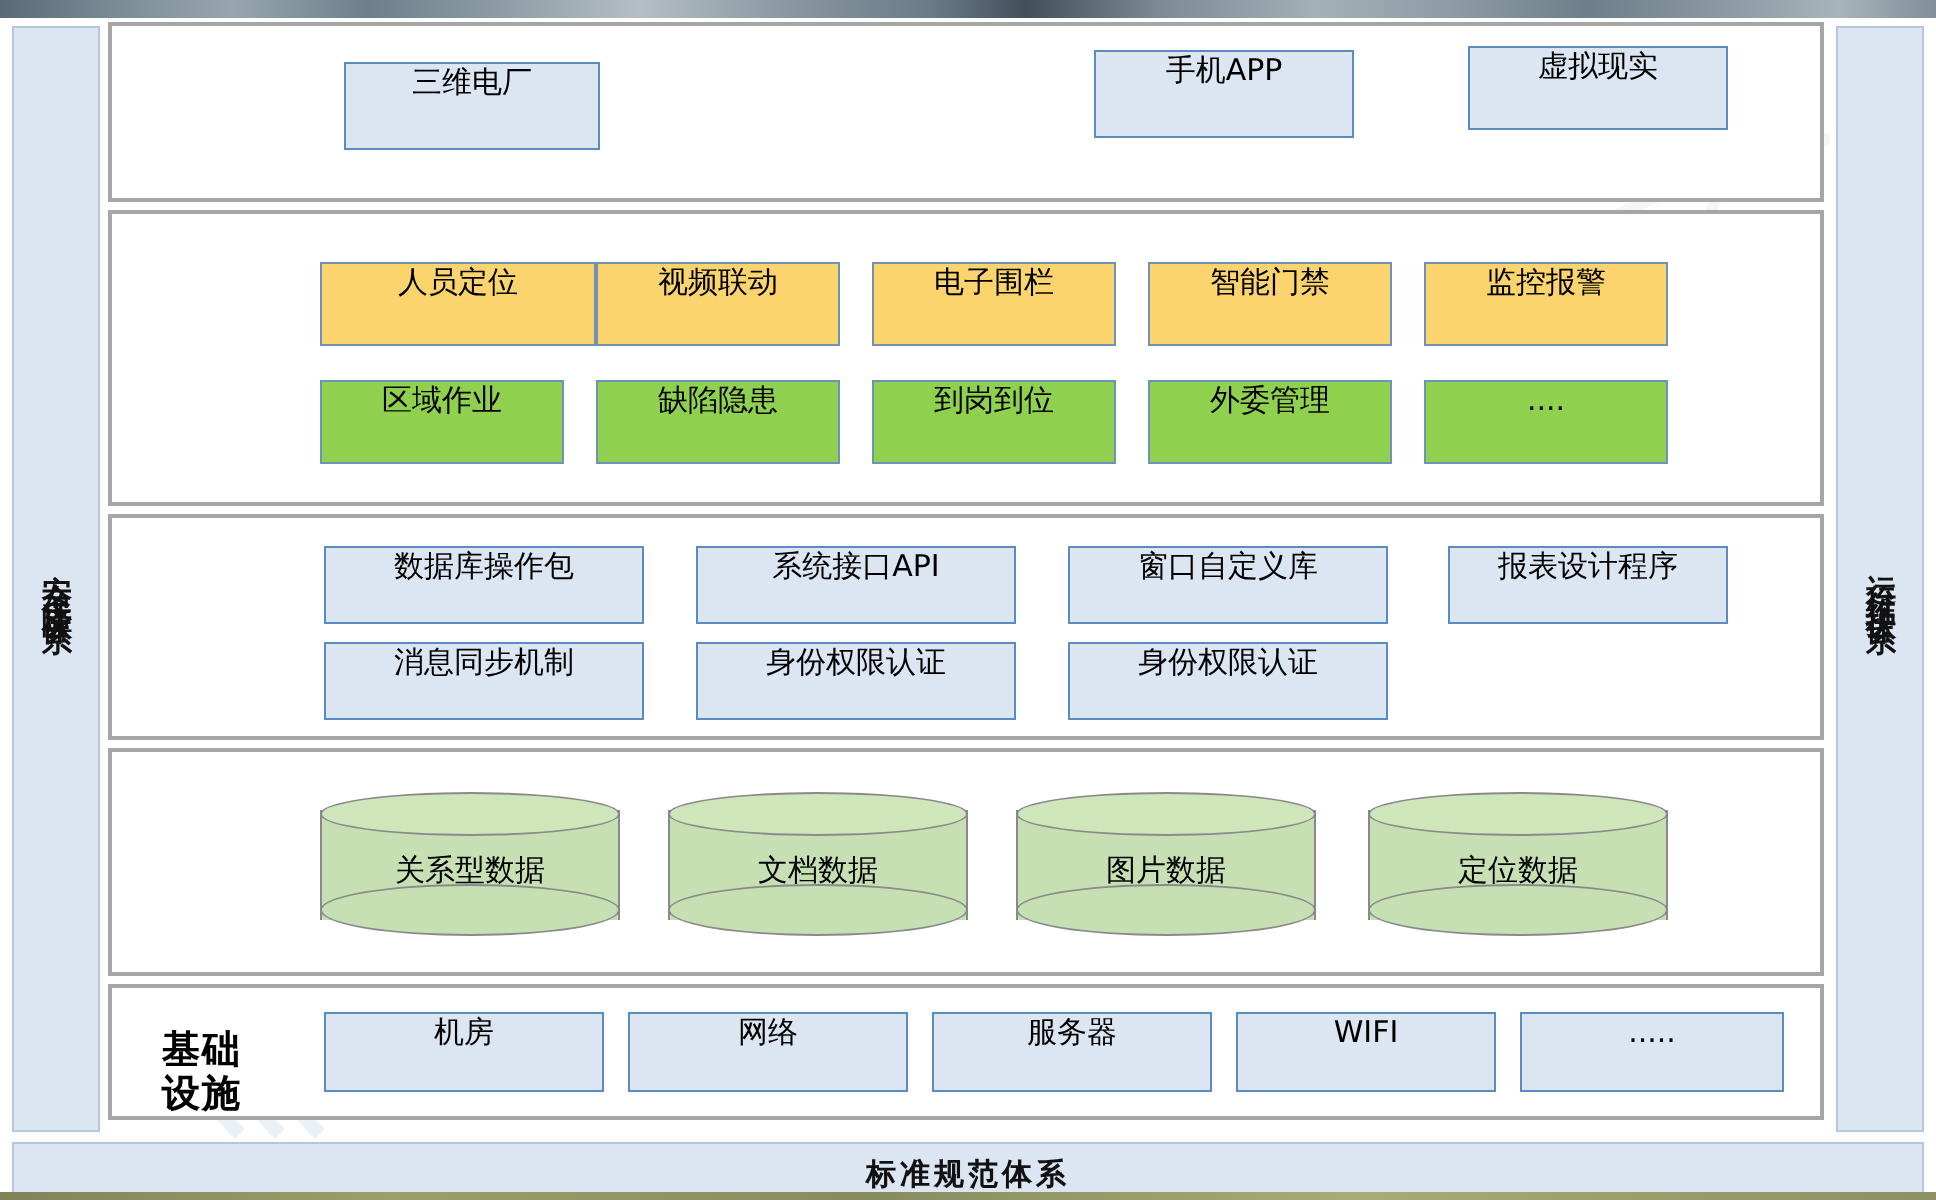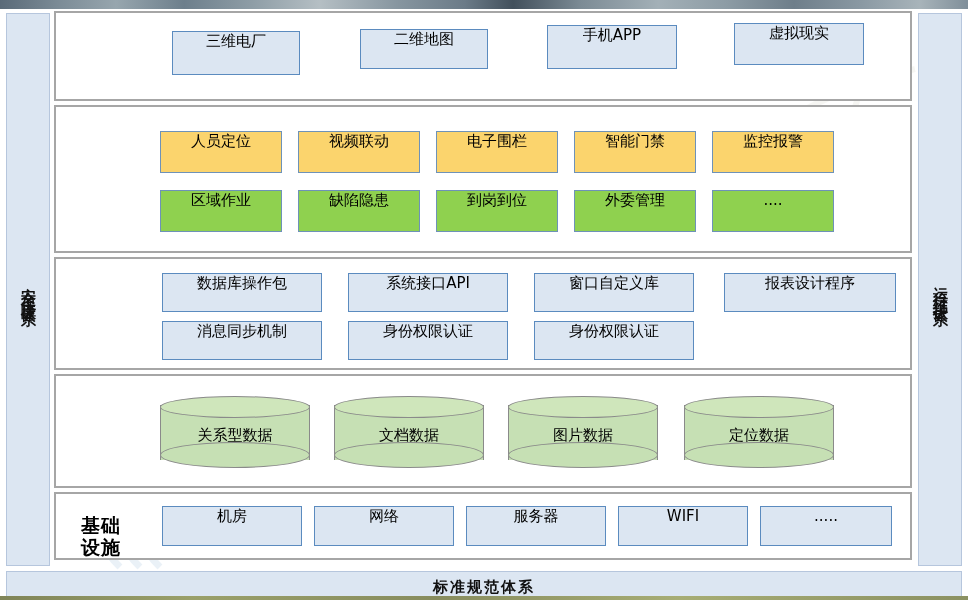--- a/index.html
+++ b/index.html
@@ -179,39 +179,36 @@
   <div id="stack">
 
     <div class="layer" id="layer-presentation">
       <div class="layer-title">
         <span class="vtitle">展示层</span>
       </div>
       <div class="layer-body">
         <div class="node node-blue" style="left:20px;top:18px;width:128px;height:44px;">
           <span>三维电厂</span>
         </div>
-        <div class="node node-blue" style="left:208px;top:16px;width:128px;height:40px;">
-          <span>二维地图</span>
-        </div>
         <div class="node node-blue" style="left:395px;top:12px;width:130px;height:44px;">
           <span>手机APP</span>
         </div>
         <div class="node node-blue" style="left:582px;top:10px;width:130px;height:42px;">
           <span>虚拟现实</span>
         </div>
       </div>
     </div>
 
     <div class="layer" id="layer-application">
       <div class="layer-title">
         <span class="vtitle">应用层</span>
       </div>
       <div class="layer-body">
 
-        <div class="node node-yellow" style="left:8px;top:24px;width:122px;height:42px;">
+        <div class="node node-yellow" style="left:8px;top:24px;width:138px;height:42px;">
           <span>人员定位</span>
         </div>
         <div class="node node-yellow" style="left:146px;top:24px;width:122px;height:42px;">
           <span>视频联动</span>
         </div>
         <div class="node node-yellow" style="left:284px;top:24px;width:122px;height:42px;">
           <span>电子围栏</span>
         </div>
         <div class="node node-yellow" style="left:422px;top:24px;width:122px;height:42px;">
           <span>智能门禁</span>
@@ -246,21 +243,21 @@
 
         <div class="node node-blue" style="left:10px;top:14px;width:160px;height:39px;">
           <span>数据库操作包</span>
         </div>
         <div class="node node-blue" style="left:196px;top:14px;width:160px;height:39px;">
           <span>系统接口API</span>
         </div>
         <div class="node node-blue" style="left:382px;top:14px;width:160px;height:39px;">
           <span>窗口自定义库</span>
         </div>
-        <div class="node node-blue" style="left:572px;top:14px;width:172px;height:39px;">
+        <div class="node node-blue" style="left:572px;top:14px;width:140px;height:39px;">
           <span>报表设计程序</span>
         </div>
 
         <div class="node node-blue" style="left:10px;top:62px;width:160px;height:39px;">
           <span>消息同步机制</span>
         </div>
         <div class="node node-blue" style="left:196px;top:62px;width:160px;height:39px;">
           <span>身份权限认证</span>
         </div>
         <div class="node node-blue" style="left:382px;top:62px;width:160px;height:39px;">

